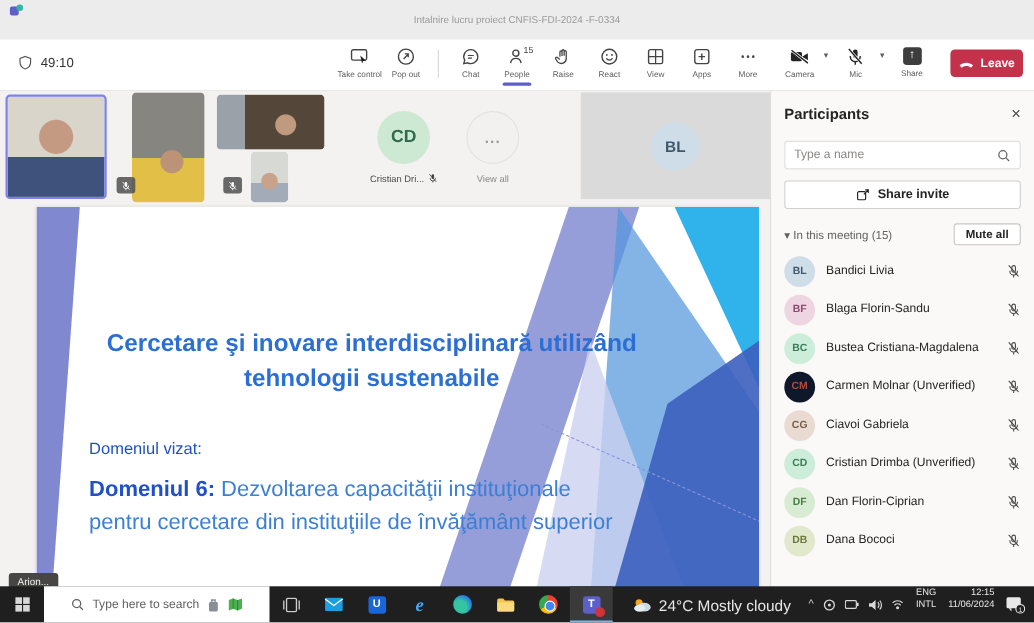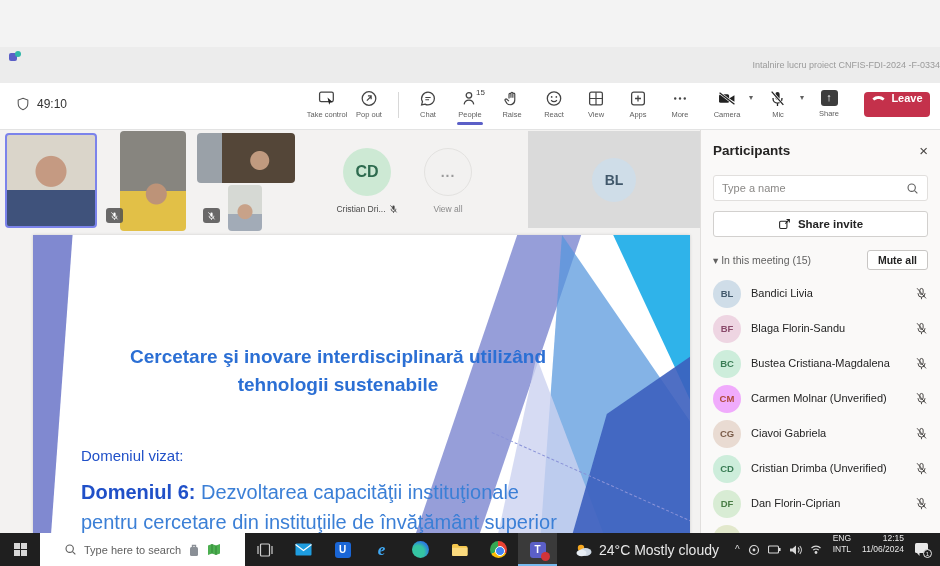--- a/index.html
+++ b/index.html
@@ -1,40 +1,40 @@
 <!DOCTYPE html>
 <html><head>
 <meta charset="utf-8">
 <style>
   * { margin:0; padding:0; box-sizing:border-box; }
   html,body { width:940px; height:566px; overflow:hidden; }
   body { font-family:"Liberation Sans", sans-serif; background:#f3f3f3; position:relative; }
 
   
-  .titlebar { height:36px; background:#ececec; display:flex; align-items:center; justify-content:flex-end; position:relative;margin-top:47px; }
+  .titlebar { height:36px; background:#ececec; display:flex; align-items:center; justify-content:center; position:relative; }
   .teams-logo { position:absolute; left:9px; top:4px; width:12px; height:12px; }
   .teams-logo .sq { position:absolute; left:0; top:2px; width:8px; height:8px; background:#5b5fc7; border-radius:2px; }
   .teams-logo .dot { position:absolute; right:0; top:0; width:6px; height:6px; background:#30b6a8; border-radius:50%; }
   .win-title { font-size:9px; color:#9a9a9a; }
 
   
   .toolbar { height:47px; background:#fff; border-bottom:1px solid #e3e3e3; position:relative; }
   .timer { position:absolute; left:16px; top:14px; display:flex; align-items:center; gap:7px; font-size:12px; color:#333; }
   .tb-center { position:absolute; left:306px; top:5px; display:flex; align-items:flex-start; }
   .tb-btn { width:42px; display:flex; flex-direction:column; align-items:center; gap:3px; color:#424242; cursor:pointer; position:relative; padding-top:2px; }
   .tb-btn .lbl { font-size:7.5px; color:#616161; white-space:nowrap; }
   .tb-btn svg { display:block; }
   .tb-btn.active::after { content:""; position:absolute; bottom:-6px; width:26px; height:3px; border-radius:2px; background:#5b5fc7; }
   .pcount { position:absolute; top:0px; left:27px; font-size:8px; color:#424242; }
   .tb-div { width:1px; height:26px; background:#d8d8d8; margin:4px 8px 0; }
   .tb-right { position:absolute; right:10px; top:5px; display:flex; align-items:flex-start; gap:4px; }
   .dev-group { display:flex; align-items:flex-start; }
   .chev { font-size:8px; color:#616161; margin:5px 0 0 1px; }
   .share-sq { width:17px; height:16px; background:#3d3d3d; border-radius:3px; color:#fff; font-size:11px; line-height:15px; text-align:center; }
-  .leave-btn { margin:4px 0 0 10px; height:25px; width:66px; background:#c4314b; border-radius:4px; color:#fff; font-size:11px; font-weight:bold; display:flex; justify-content:center; gap:5px; cursor:pointer; }
+  .leave-btn { margin:4px 0 0 10px; height:25px; width:66px; background:#c4314b; border-radius:4px; color:#fff; font-size:11px; font-weight:bold; display:flex; align-items:center; justify-content:center; gap:5px; cursor:pointer; }
 
   
   .main { display:flex; height:466px; }
   .stage { width:700px; position:relative; background:#f3f2f1; }
 
   
   .vtile { position:absolute; border-radius:4px; overflow:hidden; }
   .vt1 { left:5px; top:3px; width:92px; height:95px; border:2px solid #7b83eb;
          background: radial-gradient(circle at 50% 40%, #c59a82 0 15px, rgba(0,0,0,0) 16px),
                      linear-gradient(180deg, #dad5ca 0 60%, #3f527b 60%); }
@@ -64,21 +64,21 @@
   .wedge-left { position:absolute; left:0; top:0; width:46px; height:100%; background:#8089d0;
                 clip-path:polygon(0 0, 86% 0, 30% 100%, 0 100%); }
   .shapes { position:absolute; right:0; top:0; width:320px; height:100%; }
   .sh { position:absolute; inset:0; }
   .shA { background:#8d96d6; clip-path:polygon(46% 0, 66% 0, 28% 100%, 8% 100%); opacity:.92; }
   .shB { background:#2fb3ea; clip-path:polygon(76% 0, 100% 0, 100% 46%); }
   .shC { background:#5596dd; clip-path:polygon(60% 0, 100% 52%, 100% 100%, 52% 100%); opacity:.72; }
   .shD { background:#3c5fbe; clip-path:polygon(74% 50%, 100% 34%, 100% 100%, 58% 100%); opacity:.9; }
   .shE { background:#ccd2f0; clip-path:polygon(52% 34%, 80% 100%, 36% 100%); opacity:.8; }
   .diagline { position:absolute; left:38%; top:55%; width:70%; border-top:1px dashed #8a93d8; transform:rotate(24deg); transform-origin:left top; }
-  .slide-title { position:absolute; left:62px; top:108px; width:486px; text-align:center; font-size:19px; font-weight:bold; color:#2b6fd4; line-height:1.45; }
+  .slide-title { position:absolute; left:62px; top:108px; width:486px; text-align:center; font-size:22px; font-weight:bold; color:#2b6fd4; line-height:1.45; }
   .slide-sub { position:absolute; left:48px; top:212px; font-size:15px; font-weight:normal; color:#2050c8; }
   .slide-body { position:absolute; left:48px; top:242px; width:478px; font-size:20px; line-height:1.5; color:#3b7fd6; }
   .slide-body b { color:#2050c8; }
   .presenter-tag { position:absolute; left:8px; top:438px; background:#484644; color:#f0f0f0; font-size:9px; padding:3px 8px; border-radius:3px; }
 
   
   .panel { width:240px; background:#faf9f8; border-left:1px solid #e1dfdd; position:relative; padding:0 12px; }
   .p-head { display:flex; align-items:center; justify-content:space-between; margin-top:13px; }
   .p-title { font-size:13.5px; font-weight:bold; color:#252423; }
   .p-close { font-size:15px; color:#484644; cursor:pointer; line-height:1; }
@@ -357,21 +357,21 @@
         <div class="p-av" style="background-color: rgb(205, 237, 219); color: rgb(58, 125, 86);">BC</div>
         <div class="p-name">Bustea Cristiana-Magdalena</div>
         <svg class="p-mic" width="13" height="13" viewBox="0 0 16 16">
             <rect x="6" y="1.8" width="4" height="7.4" rx="2" fill="none" stroke="#484644" stroke-width="1.2"></rect>
             <path d="M3.8 7.5v.7a4.2 4.2 0 0 0 8.4 0v-.7M8 12.5V15" fill="none" stroke="#484644" stroke-width="1.2"></path>
             <line x1="2.5" y1="1.5" x2="13.5" y2="14" stroke="#484644" stroke-width="1.2"></line>
           </svg>
       </div>
 
       <div class="p-row">
-        <div class="p-av" style="background-color: #f0abfc; color: rgb(176, 74, 58);">CM</div>
+        <div class="p-av" style="background-color: #0f172a; color: rgb(176, 74, 58);">CM</div>
         <div class="p-name">Carmen Molnar (Unverified)</div>
         <svg class="p-mic" width="13" height="13" viewBox="0 0 16 16">
             <rect x="6" y="1.8" width="4" height="7.4" rx="2" fill="none" stroke="#484644" stroke-width="1.2"></rect>
             <path d="M3.8 7.5v.7a4.2 4.2 0 0 0 8.4 0v-.7M8 12.5V15" fill="none" stroke="#484644" stroke-width="1.2"></path>
             <line x1="2.5" y1="1.5" x2="13.5" y2="14" stroke="#484644" stroke-width="1.2"></line>
           </svg>
       </div>
 
       <div class="p-row">
         <div class="p-av" style="background-color: rgb(233, 219, 210); color: rgb(122, 92, 73);">CG</div>

